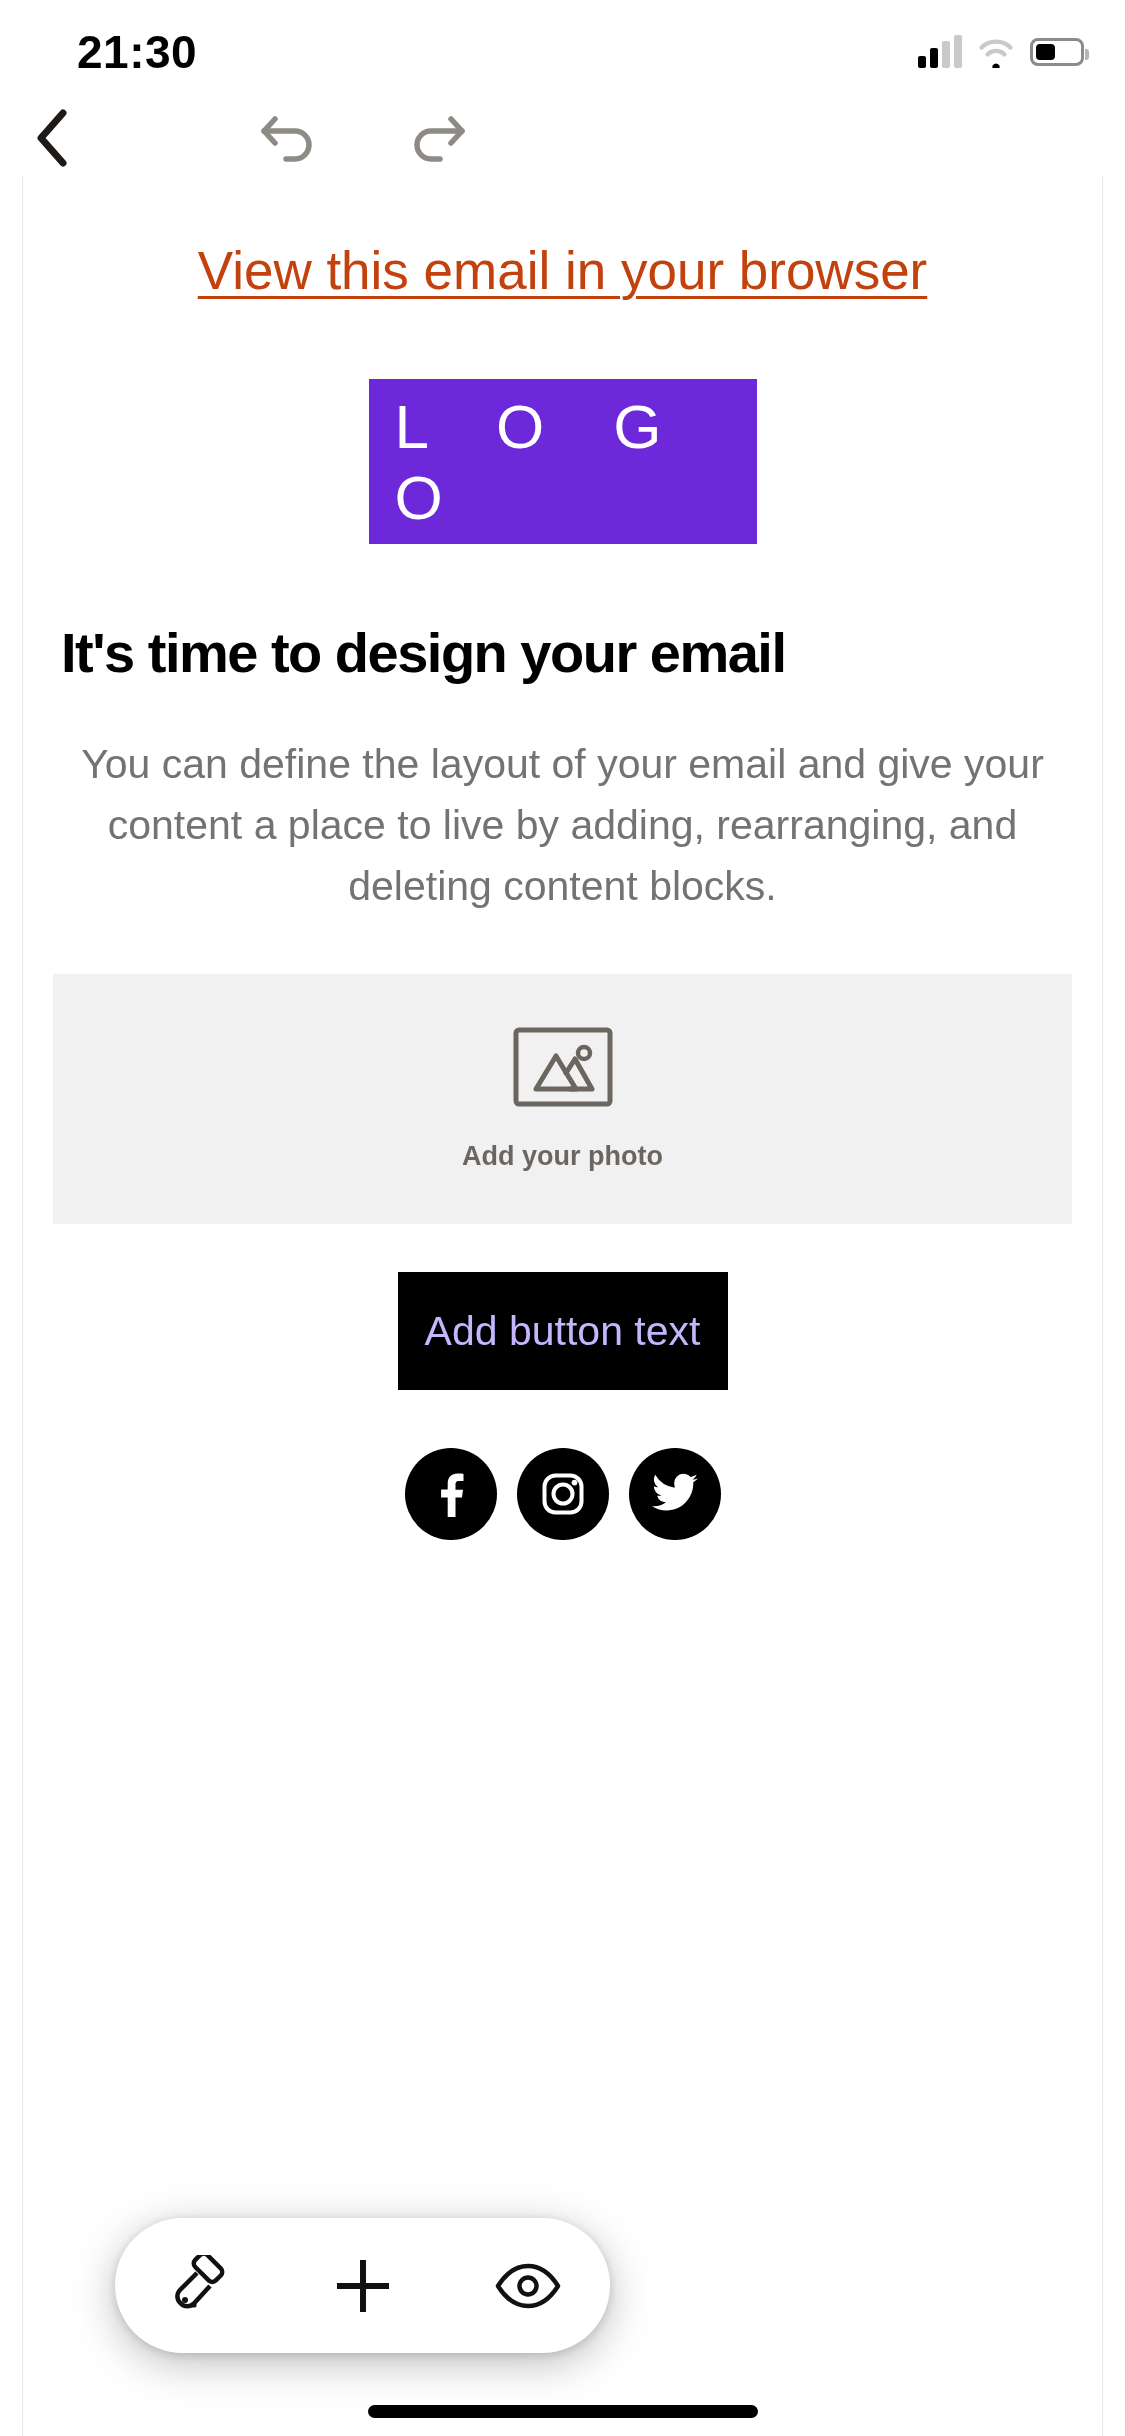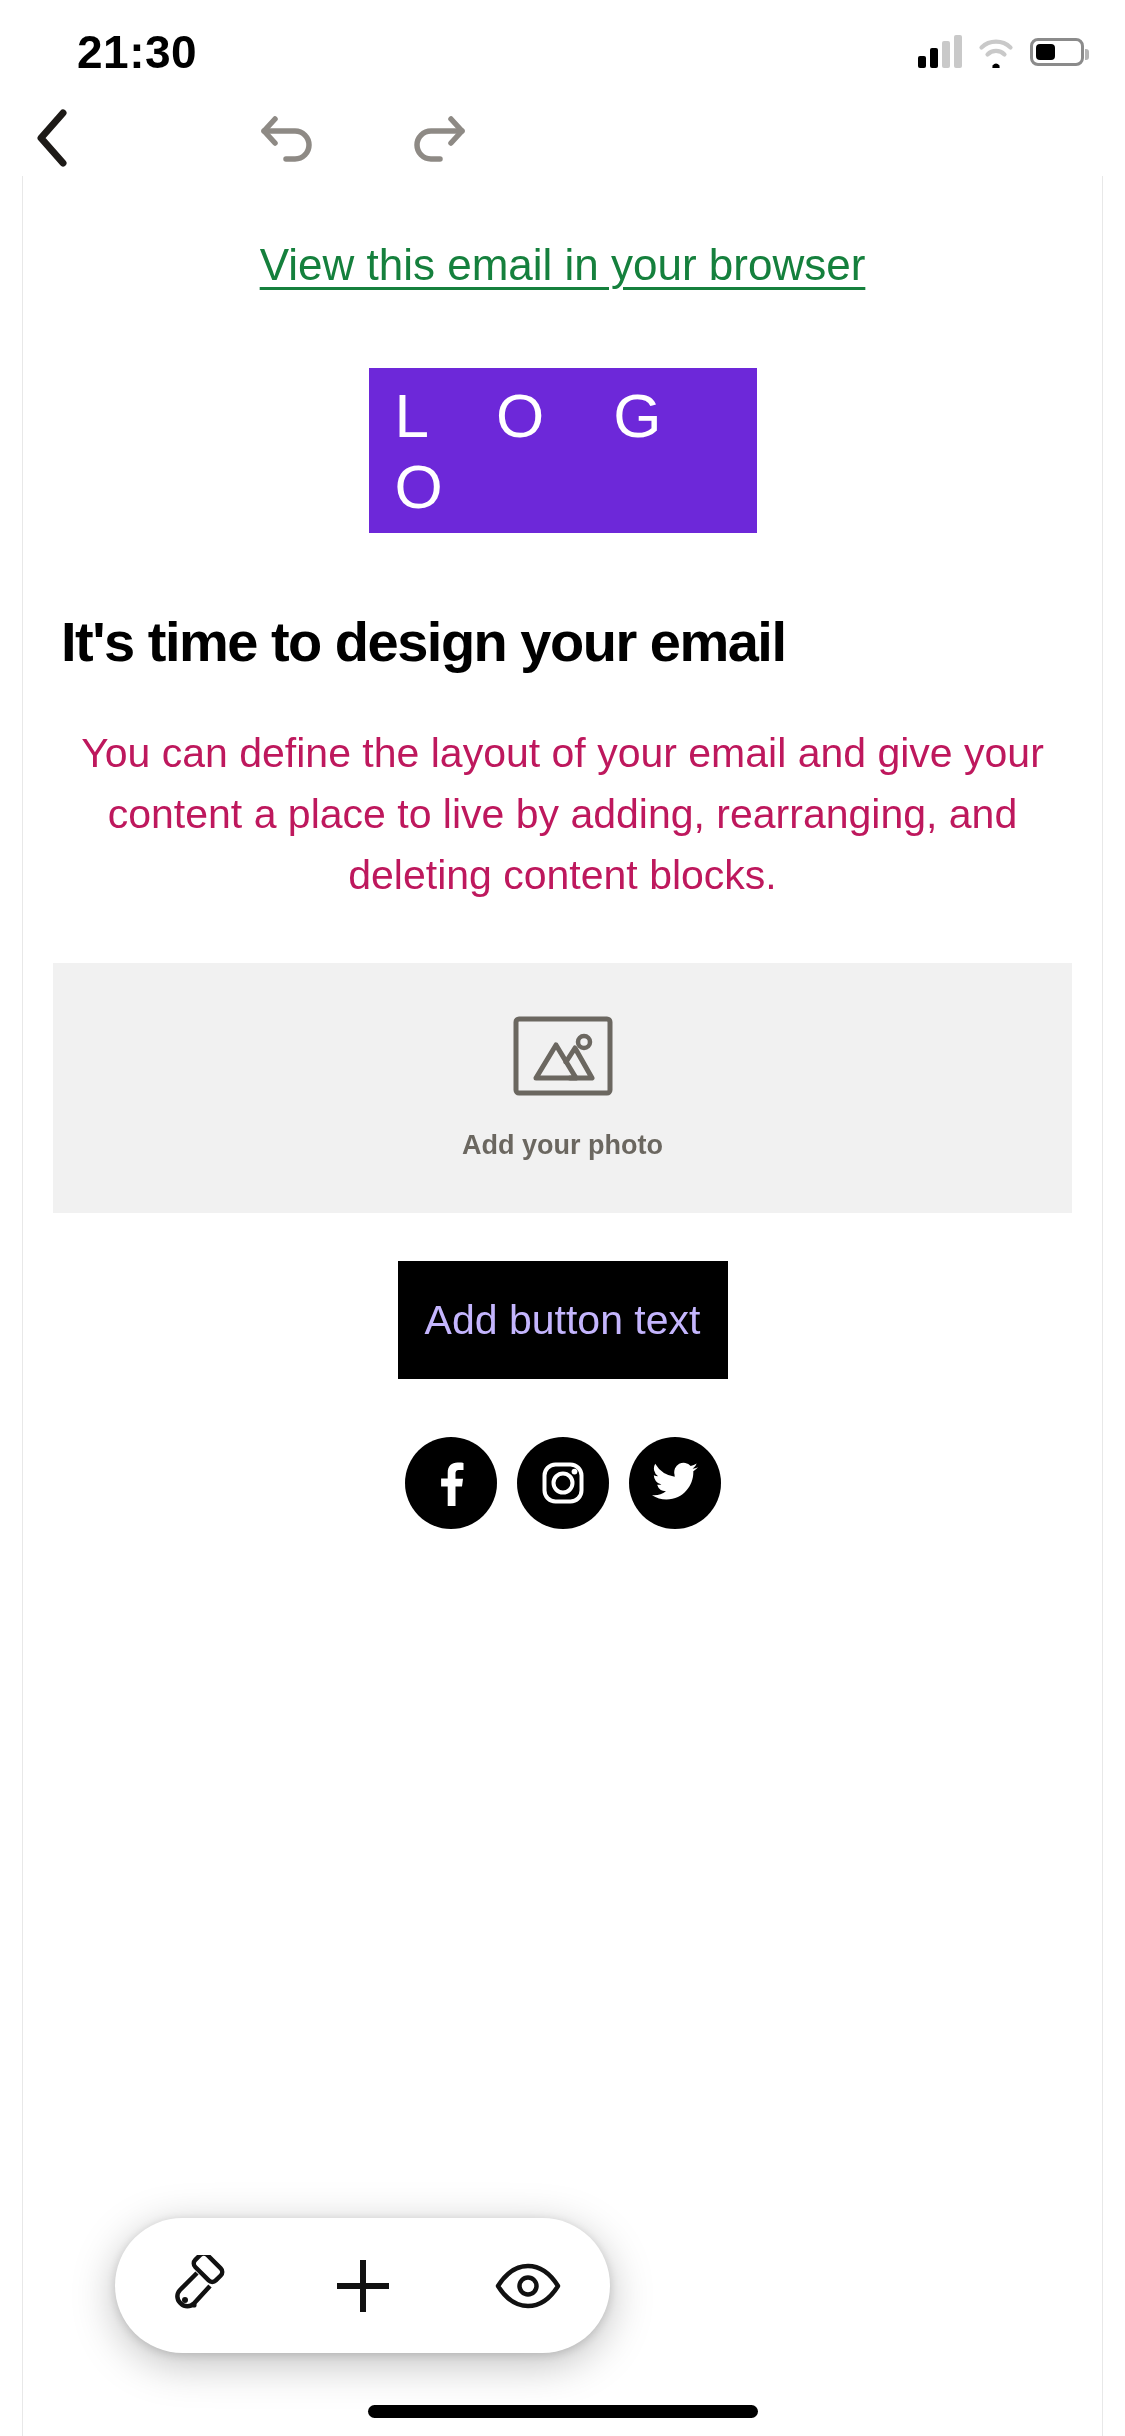--- a/index.html
+++ b/index.html
@@ -57,42 +57,42 @@
     width:1081px; height:2260px;
     background:#ffffff;
     border-left:1px solid #e8e8e8;
     border-right:1px solid #e8e8e8;
     overflow:hidden;
   }
   .browser-link-wrap{
     width:100%; text-align:center; padding-top:64px;
   }
   .browser-link{
-    font-size:44px; color:#15803d; text-decoration:underline;
+    font-size:53px; color:#c2410c; text-decoration:underline;
     text-underline-offset:7px; text-decoration-thickness:3px; cursor:pointer;
   }
 
   .logo-block{
     margin:78px auto 0; width:388px; height:165px;
     background:#6d28d9; display:flex; align-items:center; justify-content:center;
   }
   .logo-text{
     color:#ffffff; font-size:62px; font-weight:400; letter-spacing:26px;
     padding-left:26px;
   }
 
   .headline{
     margin:80px 38px 0; text-align:left;
     font-size:56px; font-weight:700; line-height:1.04; color:#000;
     letter-spacing:-1.5px;
   }
 
   .body-copy{
     margin:52px 44px 0; text-align:center;
-    font-size:41px; line-height:1.48; color:#be185d;
+    font-size:41px; line-height:1.48; color:#737373;
   }
 
   .photo-box{
     margin:58px 30px 0; height:250px; background:#f1f1f1;
     display:flex; flex-direction:column; align-items:center; justify-content:center;gap:7px;
   }
   .photo-icon{ width:102px; height:82px; }
   .photo-label{
     margin-top:26px; font-size:27px; color:#6b6760; font-weight:700;
   }

